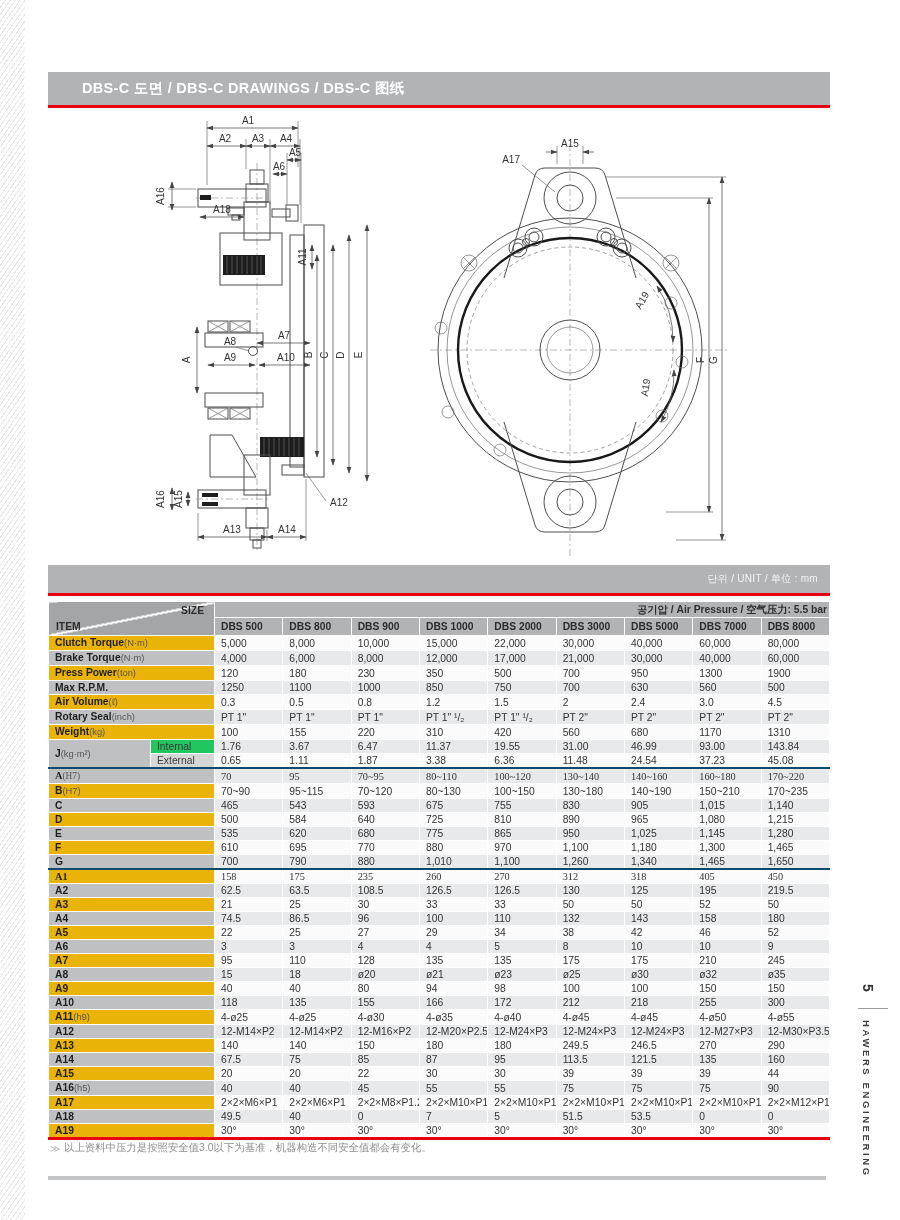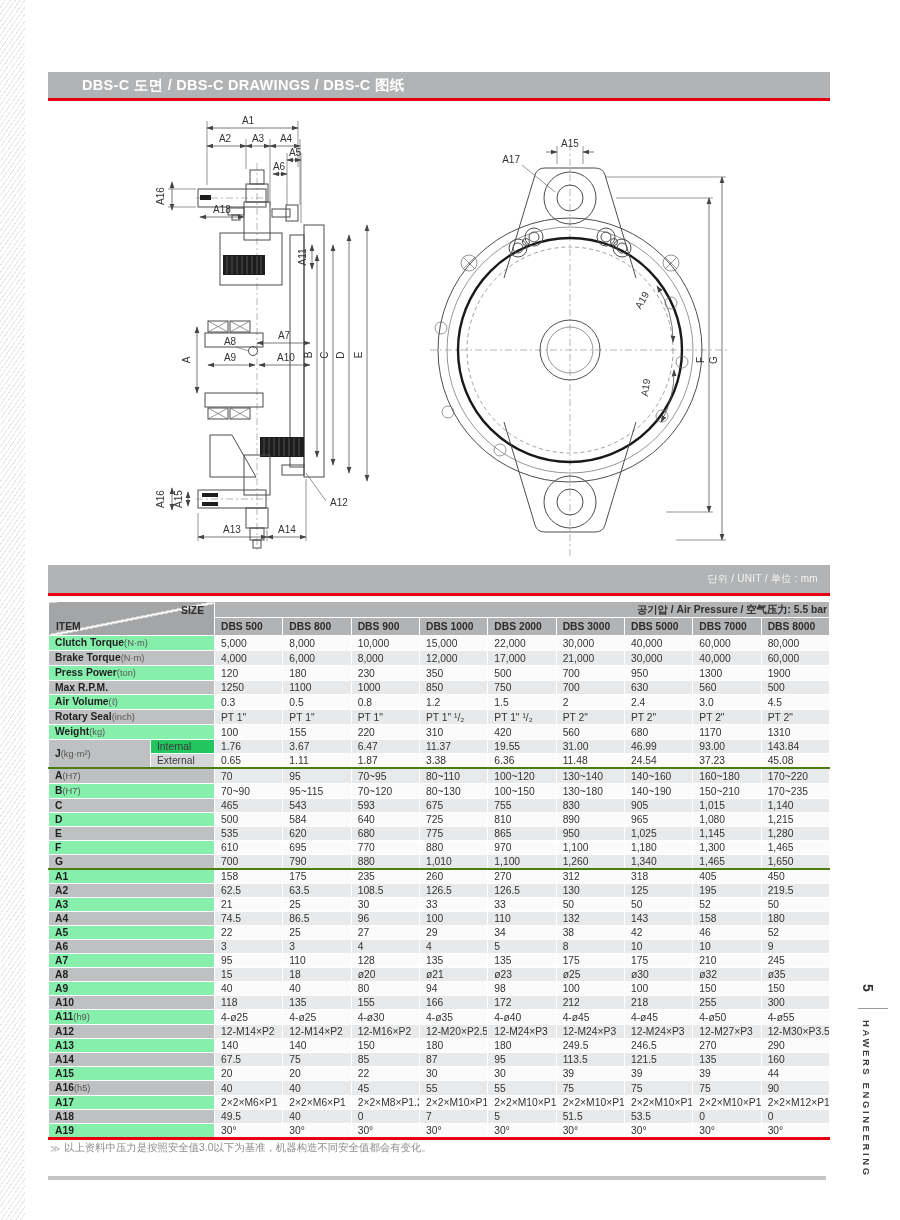--- a/index.html
+++ b/index.html
@@ -4,21 +4,21 @@
 <style>
   * { margin:0; padding:0; box-sizing:border-box; }
   html,body { width:900px; height:1220px; background:#fff; font-family:"Liberation Sans", sans-serif; position:relative; overflow:hidden; }
 
   .hatch { position:absolute; left:0; top:0; width:25px; height:1220px;
     background:repeating-linear-gradient(125deg,#e7e7e7 0 1px,#ffffff 1px 4px); }
 
   .barhead { position:absolute; left:48px; width:782px; background:#b2b3b5;
     border-bottom:3px solid #e60012; color:#fff; font-weight:bold;
     display:flex; align-items:center; padding:0 12px; letter-spacing:.3px; }
-  #drawhead { top:72px; height:29px; font-size:14.5px;padding-left:34px; }
+  #drawhead { top:72px; height:36px; font-size:14.5px;padding-left:34px; }
   #tablehead { top:565px; height:31px; font-size:13.5px; }
   #tablehead .unit { margin-left:auto; font-size:10px; font-weight:normal; color:#f4f4f4; }
 
   
   svg text { font-family:"Liberation Sans", sans-serif; font-size:10px; fill:#333; }
   .dwg { position:absolute; }
   #dwgL { left:60px; top:105px; }
   #dwgR { left:430px; top:120px; }
   .ln  { stroke:#4d4d4d; stroke-width:1; fill:none; }
   .thin{ stroke:#6a6a6a; stroke-width:.7; fill:none; }
@@ -35,23 +35,23 @@
     padding:1px 2px 1px 6px; text-align:left; overflow:hidden; white-space:nowrap; }
   #tbl .air { background:#b2b3b5; text-align:right; font-weight:bold; color:#2f2f2f; height:16px; }
   #tbl .col { background:#b2b3b5; font-weight:bold; color:#2c2c2c; height:18px; }
   #tbl .corner { background:#a4a5a7; position:relative; padding:0;
     background-image:linear-gradient(to bottom right,transparent calc(50% - 1px),#fff calc(50% - 1px),#fff calc(50% + 1px),transparent calc(50% + 1px)); }
   #tbl .corner .sz { position:absolute; top:3px; right:10px; font-weight:bold; color:#2c2c2c; }
   #tbl .corner .it { position:absolute; bottom:3px; left:7px; font-weight:bold; color:#2c2c2c; }
   #tbl th.lbl { font-weight:bold; color:#1f1f1f; }
   #tbl th.lbl .sfx { font-weight:normal; color:#555; font-size:9.3px; }
   #tbl th.sub { font-weight:normal; color:#3a3a3a; }
-  #tbl tr.odd  td { background:#fbfbfc; } #tbl tr.odd  th.lbl { background:#86efac; } #tbl tr.odd  th.sub { background:#d5d6d8; }
+  #tbl tr.odd  td { background:#fbfbfc; } #tbl tr.odd  th.lbl { background:#eab308; } #tbl tr.odd  th.sub { background:#d5d6d8; }
   #tbl tr.even td { background:#e8e9ea; } #tbl tr.even th.lbl { background:#bfc0c2; } #tbl tr.even th.sub { background:#22c55e; }
-  #tbl tr.sep th, #tbl tr.sep td { border-top:2px solid #4d7c0f; }
+  #tbl tr.sep th, #tbl tr.sep td { border-top:2px solid #0c4a6e;font-family:Liberation Serif, serif; }
   #tbl tbody tr:last-child th, #tbl tbody tr:last-child td { border-bottom:3px solid #e60012; }
   #tbl td { color:#333; }
 
   .footnote { position:absolute; left:50px; top:1139px; width:778px; display:flex;
     font-size:10.4px; color:#8d8d8d; line-height:1.75; }
   .footnote .mk { color:#b5b5b5; width:14px; font-size:10px; padding-top:1px; }
 
   .botbar { position:absolute; left:48px; top:1176px; width:778px; height:4px; background:#c4c5c7; }
 
   .pagenum { position:absolute; left:856px; top:980px; width:24px; text-align:center;

